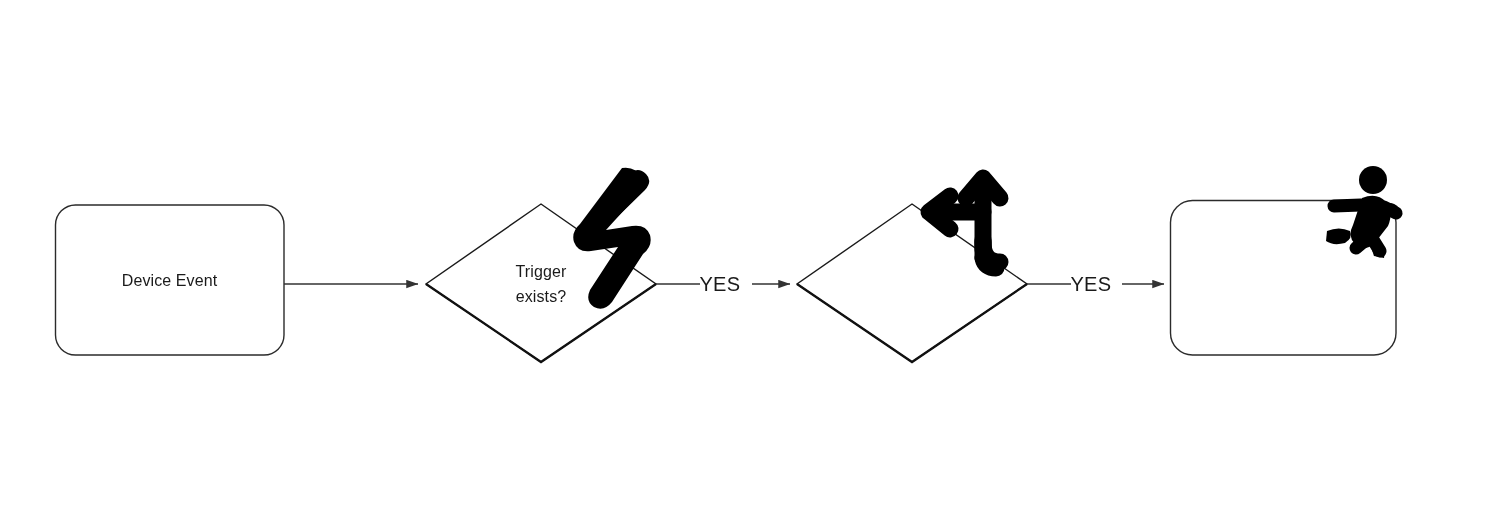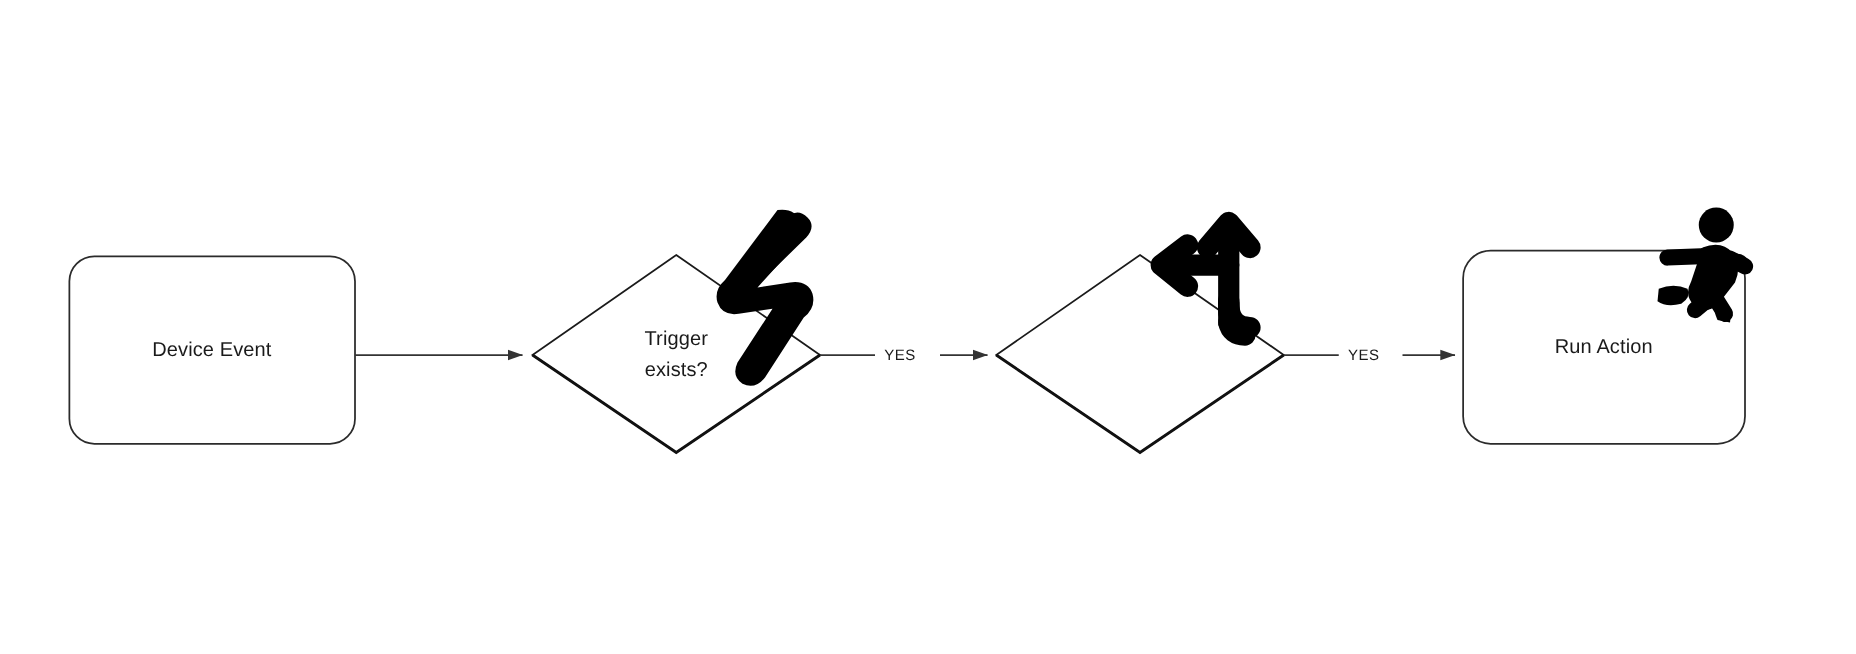--- a/index.html
+++ b/index.html
@@ -32,21 +32,21 @@
     color: #1a1a1a;
     font-size: 16px;
     line-height: 25px;
     letter-spacing: 0.1px;
     white-space: pre;
     pointer-events: none;
   }
   .edge-label {
     position: absolute;
     color: #1a1a1a;
-    font-size: 12px;
+    font-size: 20px;
     line-height: 20px;
     letter-spacing: 0.4px;
     text-align: center;
     white-space: nowrap;
   }
   #device-event-text { left: 55px; top: 205px; width: 229px; height: 150px; }
   #trigger-diamond-text { left: 426px; top: 205px; width: 230px; height: 157px; }
   #condition-diamond-text { left: 797px; top: 205px; width: 230px; height: 157px; }
   #run-action-text { left: 1170px; top: 200px; width: 226px; height: 155px; }
   #yes-label-1 { left: 689px; top: 274px; width: 62px; }
@@ -161,21 +161,18 @@
   <div class="node-text" id="device-event-text">
     <span>Device Event</span>
   </div>
 
   <div class="node-text" id="trigger-diamond-text">
     <span>Trigger</span>
     <span>exists?</span>
   </div>
 
 
-  <div class="node-text" id="run-action-text">
-    <span>Run Action</span>
-  </div>
 
   <div class="edge-label" id="yes-label-1">YES</div>
 
   <div class="edge-label" id="yes-label-2">YES</div>
 
 </div>
 
 </body></html>

